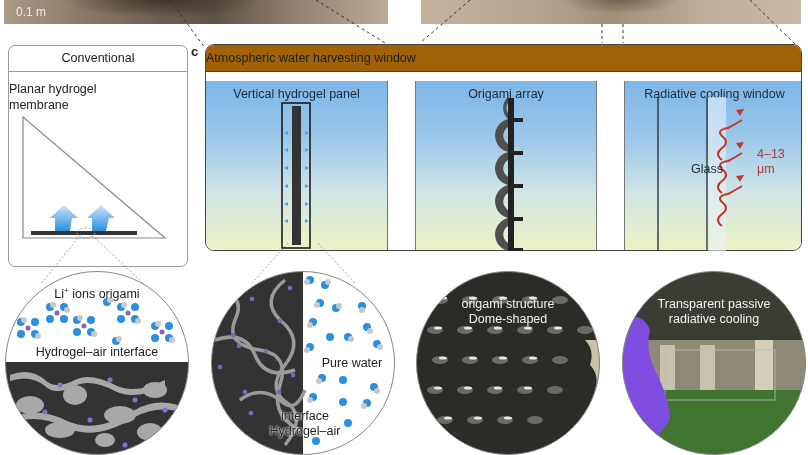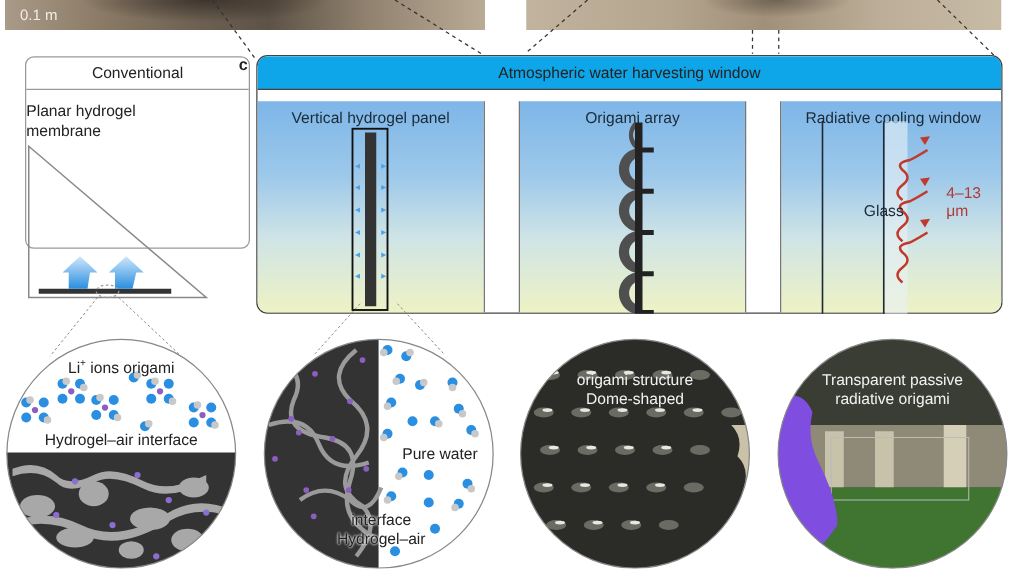--- a/index.html
+++ b/index.html
@@ -26,40 +26,40 @@
     .photo-right::after {
       content:""; position:absolute; left:140px; top:0; width:120px; height:14px;
       background:radial-gradient(ellipse at 50% 0%, rgba(70,60,50,0.55), rgba(70,60,50,0) 70%);
     }
     .scale-label { left:16px; top:5px; color:#f1ede6; font-size:12px; }
 
     svg.overlay { position:absolute; left:0; top:0; }
 
     
     .conv {
-      left:20px; top:45px; width:180px; height:154px;
+      left:8px; top:45px; width:180px; height:222px;
       border:1px solid #9a9a9a; border-radius:7px; background:#fff; box-sizing:border-box;
     }
     .conv-title {
       position:absolute; left:0; top:0; width:100%; height:25px; line-height:25px;
       text-align:center; font-size:12.5px; border-bottom:1px solid #9a9a9a;
     }
     .conv-sub {
       position:absolute; left:0; top:35px; width:100%; text-align:left; font-size:12.5px; line-height:16px;
     }
     .panel-letter { left:191px; top:44px; font-weight:bold; font-size:13px; }
 
     
     .main {
       left:205px; top:44px; width:597px; height:207px;
       border:1.3px solid #444; border-radius:9px; background:#fff; box-sizing:border-box; overflow:hidden;
     }
     .main-title {
       position:absolute; left:0; top:0; width:100%; height:26px; line-height:26px;
-      text-align:center; font-size:12.5px; border-bottom:1.3px solid #444; background:#0ea5e9;
+      text-align:left; font-size:12.5px; border-bottom:1.3px solid #444; background:#a16207;
     }
     .sub {
       position:absolute; top:36px; bottom:0;
       background:linear-gradient(180deg,#7db6e8 0%,#9dc8ea 35%,#cfe4e6 65%,#eef2c4 100%);
       border-left:1px solid #777; border-right:1px solid #777; box-sizing:border-box;padding-left:25px;
     }
     .sub-title { position:absolute; left:0; top:6px; width:100%; text-align:center; font-size:12.5px; color:#1c2a38; }
     .c-label-white { color:#f2f2f2; }
   </style>
 </head>
@@ -409,14 +409,14 @@
   <div>Hydrogel–air</div>
 </div>
 
 <div class="abs c-label-white" style="left:416px; top:297px; width:184px; text-align:center; font-size:12.5px; line-height:15px;">
   <div>origami structure</div>
   <div>Dome-shaped</div>
 </div>
 
 <div class="abs c-label-white" style="left:622px; top:297px; width:184px; text-align:center; font-size:12.5px; line-height:15px;">
   <div>Transparent passive</div>
-  <div>radiative origami</div>
+  <div>radiative cooling</div>
 </div>
 
 </body></html>

